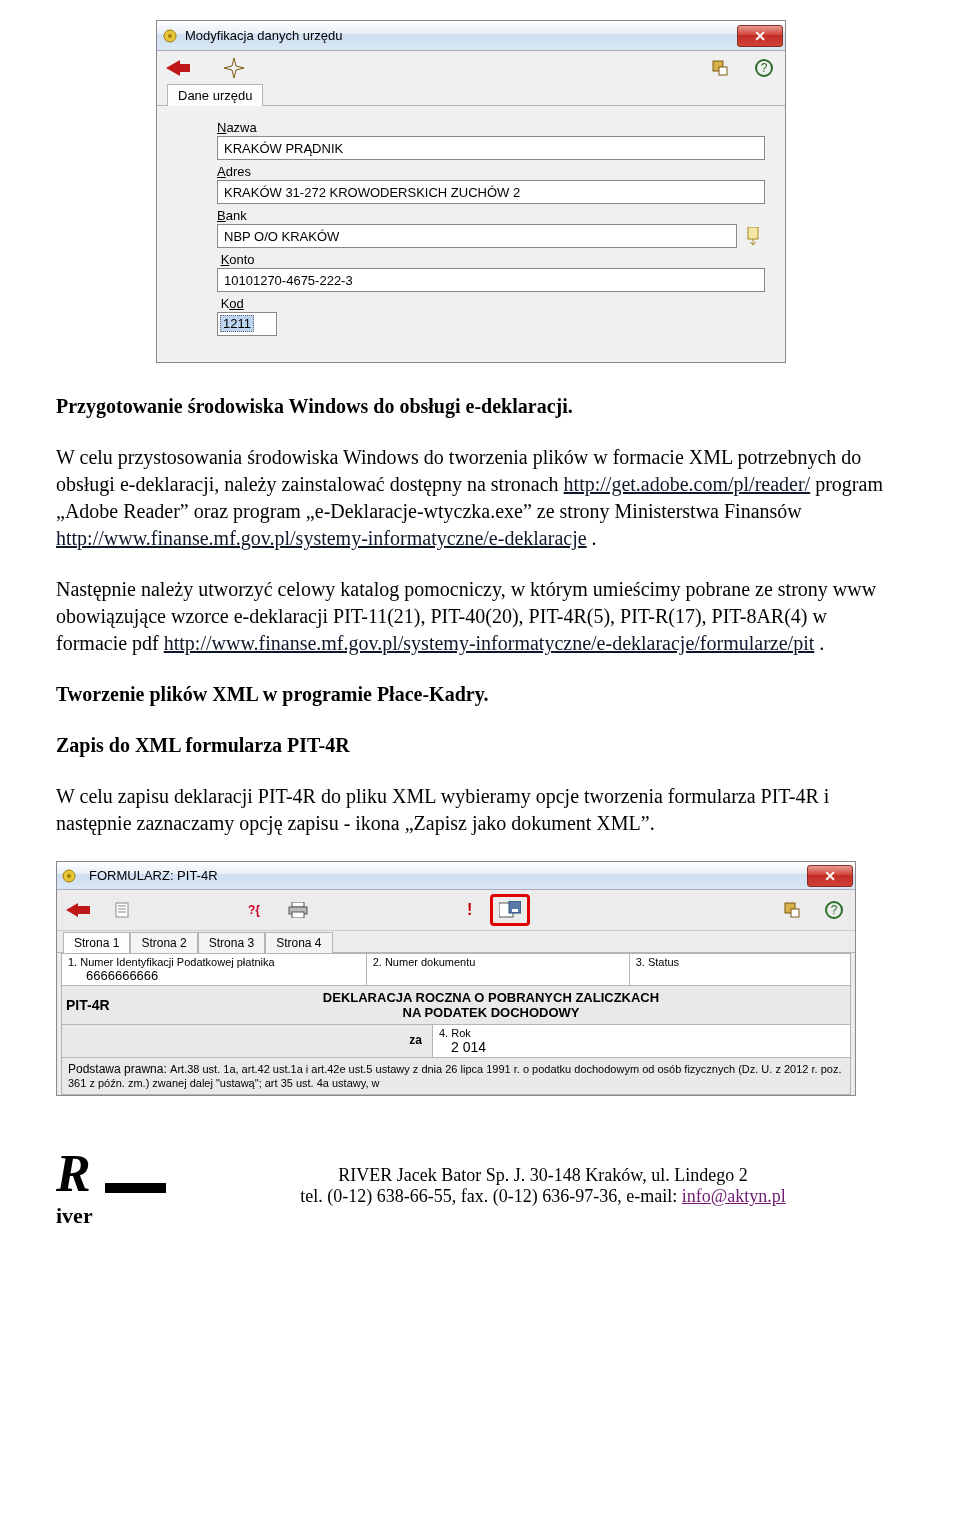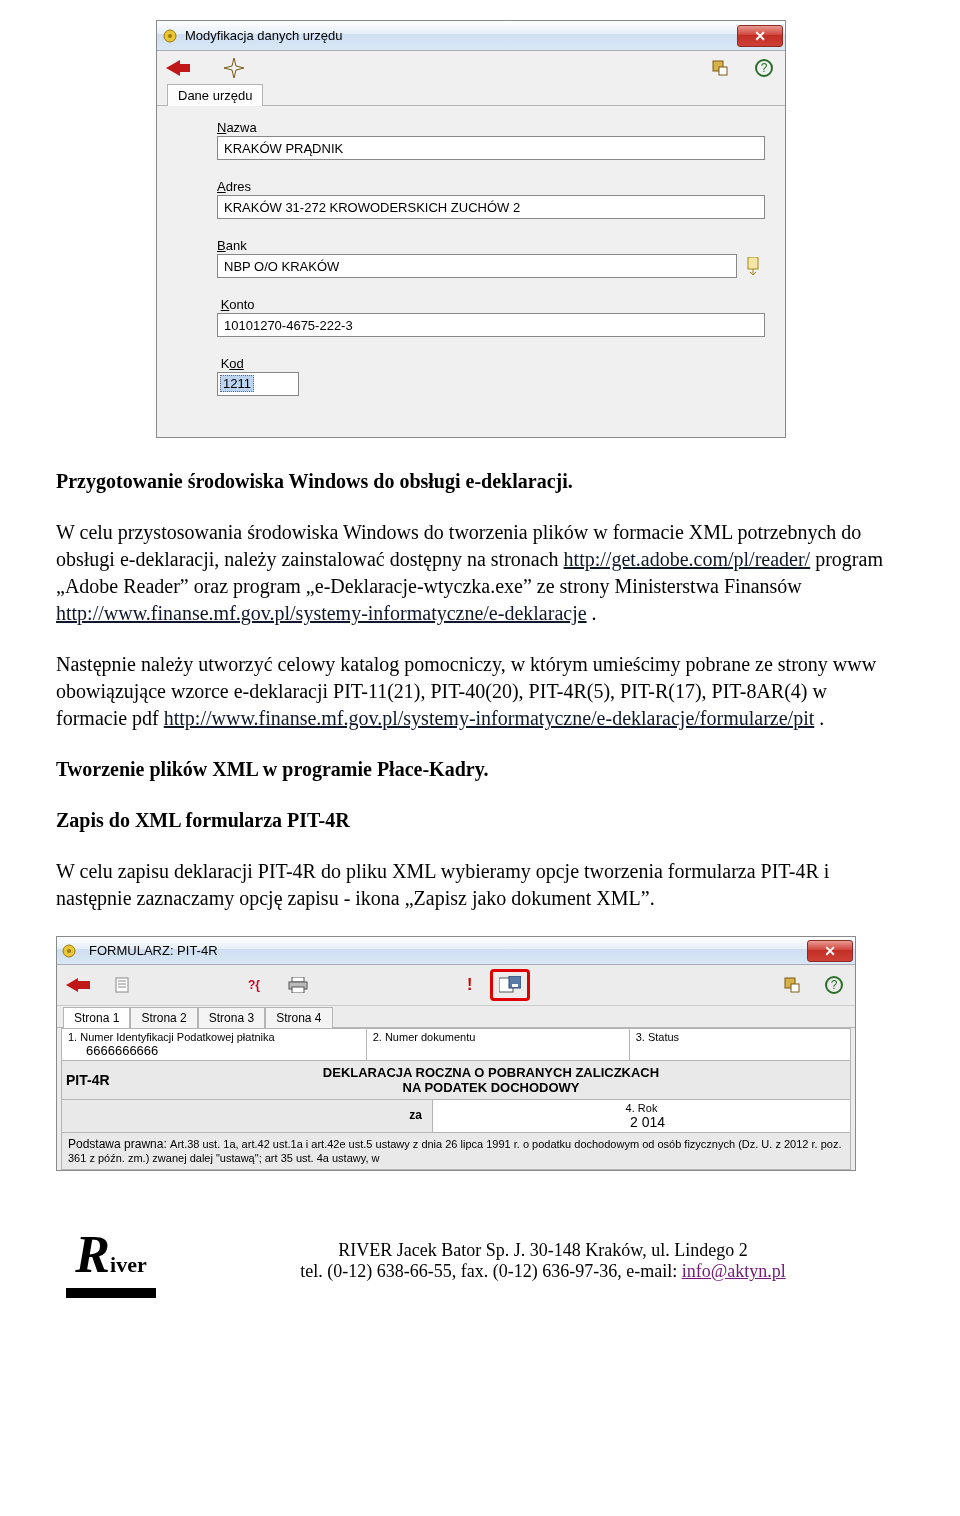--- a/index.html
+++ b/index.html
@@ -69,37 +69,37 @@
     font-size: 13px;
     position: relative;
     top: 1px;
     background: #fdfdfd;
   }
 
   .form-body {
     padding: 14px 20px 22px 60px;
     background: #f0f0f0;
   }
-  .field-row { margin-bottom: 19px; }
+  .field-row { margin-bottom: 4px; }
   .field-label { font-size: 13px; display: block; margin-bottom: 1px; }
   .field-label .ul { text-decoration: underline; }
   .input-wrap { display: flex; align-items: center; }
   .text-input {
     flex: 1;
     border: 1px solid #888;
     background: #fff;
     height: 24px;
     padding: 2px 6px;
     font-family: Tahoma, Arial, sans-serif;
     font-size: 13px;
     color: #000;
   }
   .text-input.short { width: 90px; flex: 0 0 auto; }
   .after-icon { width: 22px; margin-left: 6px; display: inline-flex; justify-content: center; }
-  .field-kod .text-input { width: 82px; flex: none; }
+  .field-kod .text-input { width: 60px; flex: none; }
   .field-kod .sel { background: #bcd4ef; color: #000; display: inline-block; padding: 0 2px; border: 1px dotted #666; }
 
   
   .doc-text { font-size: 20px; line-height: 1.35; }
   .doc-text p { margin: 0 0  24px 0; }
   .doc-text p { margin: 0 0 24px 0; }
   .doc-text .bold { font-weight: bold; }
   .doc-text a, .doc-text .link { color: #0f172a; text-decoration: underline; }
 
   
@@ -171,36 +171,36 @@
   .row1 .c3 { flex: 1; }
   .sublabel { font-size: 11px; }
   .val { padding-left: 18px; font-size: 13px; }
 
   .declrow { display: flex; align-items: stretch; border-bottom: 1px solid #b5b5b5; background: #e9e9e9; }
   .declrow .left { width: 70px; font-weight: bold; font-size: 14px; padding: 10px 4px; display:flex; align-items:center; }
   .declrow .mid { flex: 1; text-align: center; font-weight: bold; font-size: 13px; padding: 4px 6px; display:flex; flex-direction:column; justify-content:center; }
   .declrow .mid .l2 { font-weight: bold; }
   .zarow { display: flex; border-bottom: 1px solid #b5b5b5; background:#e9e9e9;}
   .zarow .zaleft { width: 370px; text-align: right; font-weight: bold; padding: 8px 10px 8px 4px; }
-  .zarow .zabox { border-left: 1px solid #b5b5b5; flex:1; background:#fff; padding: 2px 6px; font-size:11px;text-align:center; }
+  .zarow .zabox { border-left: 1px solid #b5b5b5; flex:1; background:#fff; padding: 2px 6px; font-size:11px; }
   .zarow .zabox .big { font-size: 14px; padding-left: 12px; }
 
   .podst { padding: 4px 6px; font-size: 12px; background:#e9e9e9; }
   .podst-label { font-weight: normal; }
 
   
   .footer {
     display: flex; align-items: center;
     padding: 10px 0 0 0;
     gap: 20px;
   }
   .river-logo {
     width: 110px; height: 80px;
     border: none;
-    display: flex; flex-direction: column; align-items: center; justify-content: center;
+    display: flex; flex-direction: row; align-items: center; justify-content: center;
     font-family: Georgia, serif;
   }
   .river-logo .r {
     font-size: 52px; font-weight: bold; font-style: italic;
     display: inline-block;
   }
   .river-logo .iver {
     font-size: 22px; font-weight: bold;
   }
   .river-logo .bar { width: 90px; height: 10px; background: #000; margin-top: 4px; }

